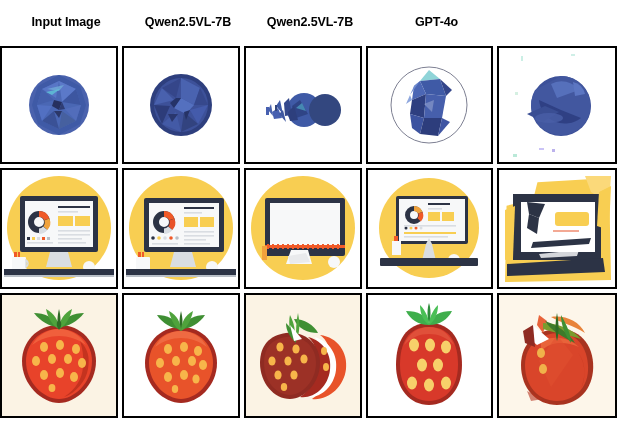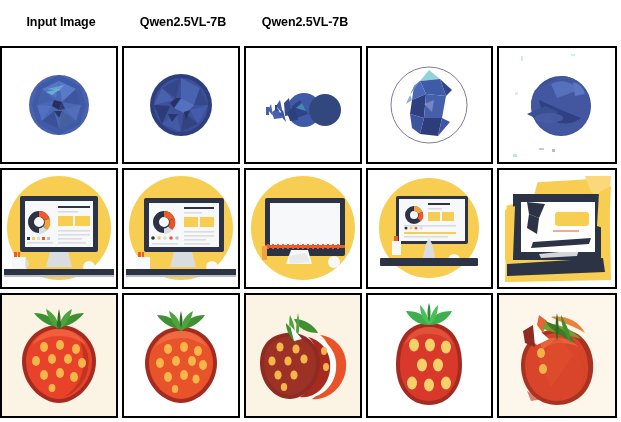--- a/index.html
+++ b/index.html
@@ -8,20 +8,21 @@
     background:#ffffff;
     font-family:"Liberation Sans", sans-serif;
     overflow:hidden;
   }
   #figure{position:relative;width:621px;height:422px;}
 
   
   .header-row{
     position:absolute;top:0;left:0;width:502px;height:46px;
     display:flex;
+    justify-content:flex-end;
   }
   .header-cell{
     flex:0 0 auto;
     display:flex;align-items:center;justify-content:center;
     text-align:center;
     font-size:12.5px;font-weight:bold;color:#000;
     line-height:1.22;
     letter-spacing:-0.1px;
   }
   .header-cell span{display:block;}
@@ -55,20 +56,26 @@
       </div>
     </div>
     <div class="header-cell" style="width:122px">
       <div>
         <span>Qwen2.5VL-7B</span>
       </div>
     </div>
     <div class="header-cell" style="width:122px">
       <div>
         <span>Qwen2.5VL-7B</span>
+      </div>
+    </div>
+    <div class="header-cell" style="width:131px">
+      <div>
+        <span>GPT-4o</span>
+        <span></span>
       </div>
     </div>
   </div>
 
   <div class="grid">
 
     <div class="row" style="height:118px">
 
       <div class="cell" style="width:118px;height:118px">
         <div class="art">

